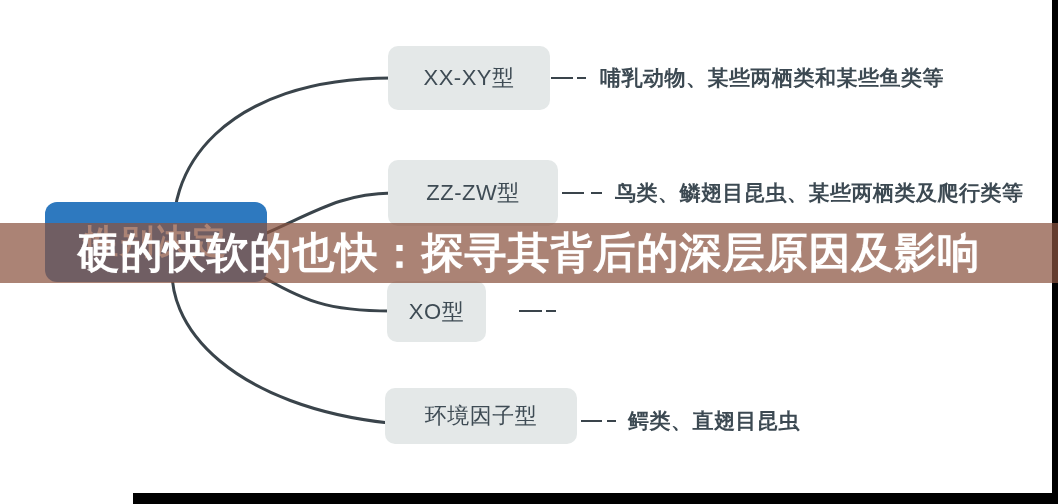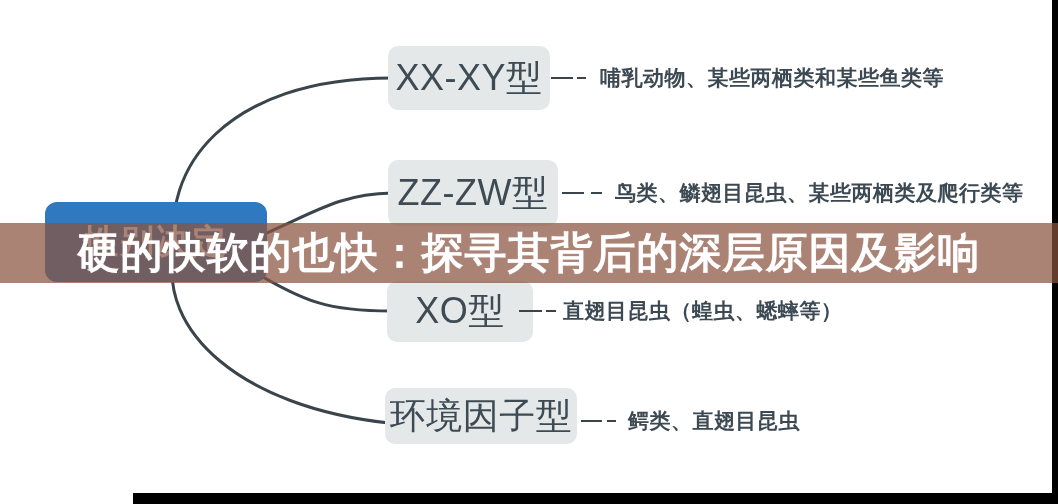--- a/index.html
+++ b/index.html
@@ -4,21 +4,21 @@
 <style>
   html,body{margin:0;padding:0;background:#fff;}
   #stage{
     position:relative;width:1058px;height:504px;overflow:hidden;background:#ffffff;
     font-family:"Liberation Sans","DejaVu Sans",sans-serif;
   }
   #curves{position:absolute;left:0;top:0;z-index:1;}
   .node{
     position:absolute;z-index:2;background:#e4e8e8;border-radius:10px;
     display:flex;align-items:center;justify-content:center;
-    color:#3e4b54;font-size:36px;letter-spacing:0.5px;
+    color:#3e4b54;font-size:22px;letter-spacing:0.5px;
   }
   .root-node{
     position:absolute;z-index:2;background:#2e79bf;border-radius:12px;
     display:flex;align-items:center;justify-content:center;
     color:#ffffff;font-size:34px;font-weight:bold;letter-spacing:2px;
   }
   .dash{position:absolute;z-index:2;height:2px;background:#3a444b;}
   .desc{
     position:absolute;z-index:2;color:#3c4952;font-size:21px;line-height:30px;
     white-space:nowrap;letter-spacing:0.5px;font-weight:bold;
@@ -60,26 +60,25 @@
   <div class="dash" style="left:577px;top:77px;width:9px;"></div>
   <div class="desc" style="left:600px;top:63px;">哺乳动物、某些两栖类和某些鱼类等</div>
 
   <div class="node" style="left:388px;top:160px;width:170px;height:66px;">
     <span>ZZ-ZW型</span>
   </div>
   <div class="dash" style="left:562px;top:192px;width:22px;"></div>
   <div class="dash" style="left:591px;top:192px;width:11px;"></div>
   <div class="desc" style="left:615px;top:178px;">鸟类、鳞翅目昆虫、某些两栖类及爬行类等</div>
 
-  <div class="node" style="left:387px;top:281px;width:146px;height:61px;">
+  <div class="node" style="left:387px;top:281px;width:99px;height:61px;">
     <span>XO型</span>
   </div>
   <div class="dash" style="left:519px;top:310px;width:23px;"></div>
   <div class="dash" style="left:546px;top:310px;width:10px;"></div>
-  <div class="desc" style="left:563px;top:296px;">直翅目昆虫（蝗虫、蟋蟀等）</div>
 
   <div class="node" style="left:385px;top:388px;width:192px;height:56px;">
     <span>环境因子型</span>
   </div>
   <div class="dash" style="left:581px;top:420px;width:21px;"></div>
   <div class="dash" style="left:607px;top:420px;width:9px;"></div>
   <div class="desc" style="left:628px;top:406px;">鳄类、直翅目昆虫</div>
 
   <div id="right-bar" class="bar"></div>
   <div id="bottom-bar" class="bar"></div>

